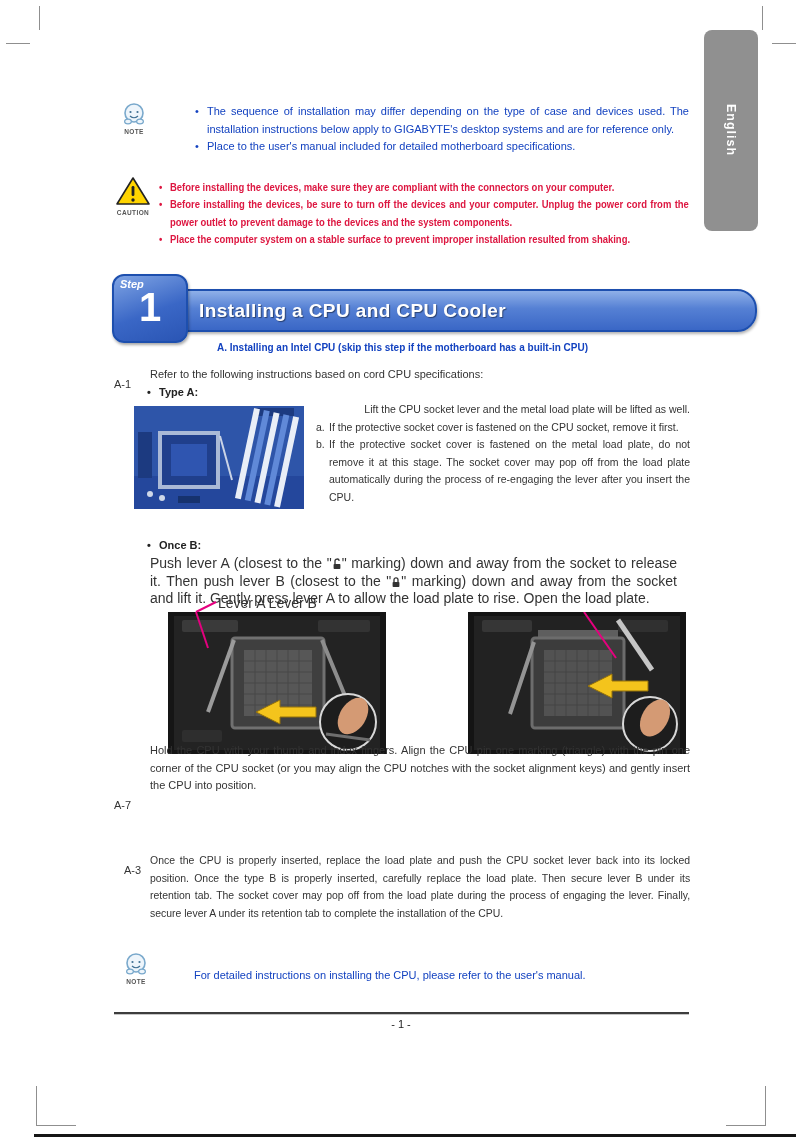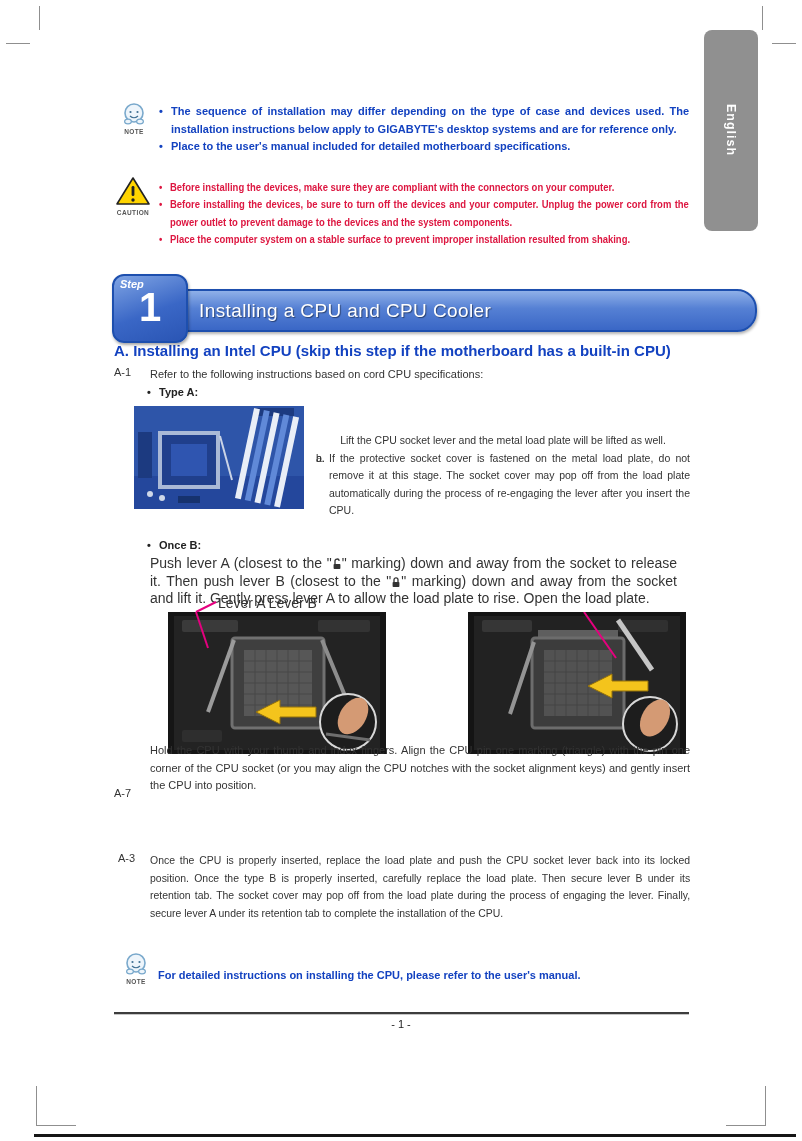--- a/index.html
+++ b/index.html
@@ -22,21 +22,21 @@
     font-size:12.5px; letter-spacing:1px;
   }
 
   .icon-block { position:absolute; width:42px; text-align:center; }
   .icon-label { font-size:6.5px; font-weight:bold; color:#555; letter-spacing:0.4px; margin-top:-2px; }
 
   .col { position:absolute; }
   .bullet { position:relative; padding-left:13px; text-align:justify; }
   .bullet::before { content:"\2022"; position:absolute; left:1px; top:0; }
 
-  .note  { color:var(--note-blue,#1342c0); font-weight:bold; font-size:11px; line-height:17.5px; }
+  .note  { color:var(--note-blue,#1342c0); font-weight:normal; font-size:11px; line-height:17.5px;margin-left:36px; }
   .cau   { color:var(--caution-red,#dd1741); font-weight:bold; font-size:10.3px; line-height:17.4px; }
   .cau-col { width:577px; transform:scaleX(0.92); transform-origin:left top; }
 
   .step-badge {
     position:absolute; left:112px; top:274px; width:66px; height:65px;
     border-radius:12px; border:2px solid var(--banner-border,#1d4fae);
     background:linear-gradient(160deg,#7fa4e4 0%, #3a67c6 55%, #2a55b4 100%);
     box-shadow:1px 2px 3px rgba(0,0,0,.35);
     color:#fff; z-index:3; padding-left:6px;
   }
@@ -44,33 +44,33 @@
   .step-num  { display:block; font-size:40px; font-weight:bold; line-height:1; margin-top:-3px; text-align:center; margin-right:6px; }
 
   .step-banner {
     position:absolute; left:133px; top:289px; width:556px; height:39px;
     border-radius:20px; border:2px solid var(--banner-border,#1d4fae);
     background:linear-gradient(180deg,#8fb0e8 0%, #5580d4 45%, #3a67c6 100%);
     box-shadow:1px 2px 3px rgba(0,0,0,.3);
     display:flex; align-items:center; padding-left:64px; z-index:2;
   }
   .step-title {
-    color:#fff; font-size:19px; font-weight:normal; letter-spacing:0.4px;
+    color:#fff; font-size:19px; font-weight:bold; letter-spacing:0.4px;
     text-shadow:1px 1px 1px rgba(0,0,0,.45);
   }
 
-  .h-blue { position:absolute; color:var(--note-blue,#1342c0); font-weight:bold; font-size:15px; }
-  .plabel { position:absolute; font-size:11px; color:#333; }
+  .h-blue { position:absolute; color:var(--note-blue,#1342c0); font-weight:bold; font-size:10px;text-align:center; }
+  .plabel { position:absolute; font-size:11px; color:#333;margin-top:12px; }
   .body   { position:absolute; font-size:11px; line-height:17.5px; color:#333; }
   .just   { text-align:justify; }
   .trow   { position:absolute; font-weight:bold; font-size:11px; color:#222; }
 
   .ta { position:absolute; left:316px; top:401px; width:374px;
         font-size:10.5px; line-height:17.6px; color:#333; text-align:justify; }
-  .ta .line1 { white-space:nowrap; text-align:center;margin-top:31px; }
+  .ta .line1 { white-space:nowrap; text-align:right; }
   .hang { position:relative; padding-left:13px; }
   .hl   { position:absolute; left:0; top:0; }
 
   .tb { position:absolute; left:150px; top:555px; width:527px;
         font-size:14px; line-height:17.6px; color:#333; text-align:justify; }
   .lockicon svg { vertical-align:-2px; }
 
   .a3wrap { width:558px; transform:scaleX(0.968); transform-origin:left top; font-size:10.8px; }
 
   .figlabel { position:absolute; left:218px; top:595px; font-size:14px; color:#333; }
@@ -167,20 +167,21 @@
       <circle cx="16" cy="88" r="3" fill="#cfd8e8"></circle>
       <circle cx="28" cy="92" r="3" fill="#cfd8e8"></circle>
       <rect x="44" y="90" width="22" height="7" fill="#16326e"></rect>
     </svg>
   </div>
 
   <div class="ta">
     <div class="line1">Lift the CPU socket lever and the metal load plate will be lifted as well.</div>
     <div class="hang">
       <span class="hl">a.</span>
+      <span>If the protective socket cover is fastened on the CPU socket, remove it first.</span>
     </div>
     <div class="hang">
       <span class="hl">b.</span>
       <span>If the protective socket cover is fastened on the metal load plate, do not remove it at this stage. The socket cover may pop off from the load plate automatically during the process of re-engaging the lever after you insert the CPU.</span>
     </div>
   </div>
 
   <div class="bullet trow" style="left:146px;top:539px">Once B:</div>
 
   <div class="tb"><span>Push lever A (closest to the "</span><span class="lockicon"><svg width="10" height="12" viewBox="0 0 10 12">
@@ -254,21 +255,21 @@
       <line class="pinkline" x1="116" y1="0" x2="148" y2="46" stroke="#e5007f" stroke-width="2"></line>
       <polygon class="arrowpoly" points="120,74 144,62 144,69 180,69 180,79 144,79 144,86"></polygon>
       <circle cx="182" cy="112" r="27" fill="#1d1d1d" stroke="#d8d8d8" stroke-width="2"></circle>
       <ellipse cx="187" cy="106" rx="13" ry="20" fill="#d49a74" transform="rotate(30 187 106)"></ellipse>
     </svg>
   </div>
 
   <div class="plabel" style="left:114px;top:787px">A-7</div>
   <div class="body just" style="left:150px;top:742px;width:540px">Hold the CPU with your thumb and index fingers. Align the CPU pin one marking (triangle) with the pin one corner of the CPU socket (or you may align the CPU notches with the socket alignment keys) and gently insert the CPU into position.</div>
 
-  <div class="plabel" style="left:118px;top:852px">A-3</div>
+  <div class="plabel" style="left:124px;top:852px">A-3</div>
   <div class="body just a3wrap" style="left:150px;top:852px">Once the CPU is properly inserted, replace the load plate and push the CPU socket lever back into its locked position. Once the type B is properly inserted, carefully replace the load plate. Then secure lever B under its retention tab. The socket cover may pop off from the load plate during the process of engaging the lever. Finally, secure lever A under its retention tab to complete the installation of the CPU.</div>
 
   <div class="icon-block" style="left:115px;top:952px">
     <svg width="32" height="24" viewBox="0 0 32 24">
       <circle cx="16" cy="11" r="9" fill="#eef5fb" stroke="#7aa9cc" stroke-width="1.6"></circle>
       <circle cx="12.5" cy="10" r="1.1" fill="#3f6f93"></circle>
       <circle cx="19.5" cy="10" r="1.1" fill="#3f6f93"></circle>
       <path d="M12 14 q4 3.5 8 0" fill="none" stroke="#3f6f93" stroke-width="1.2"></path>
       <ellipse cx="10" cy="19.5" rx="3.4" ry="2.4" fill="#eef5fb" stroke="#7aa9cc" stroke-width="1.2"></ellipse>
       <ellipse cx="22" cy="19.5" rx="3.4" ry="2.4" fill="#eef5fb" stroke="#7aa9cc" stroke-width="1.2"></ellipse>

